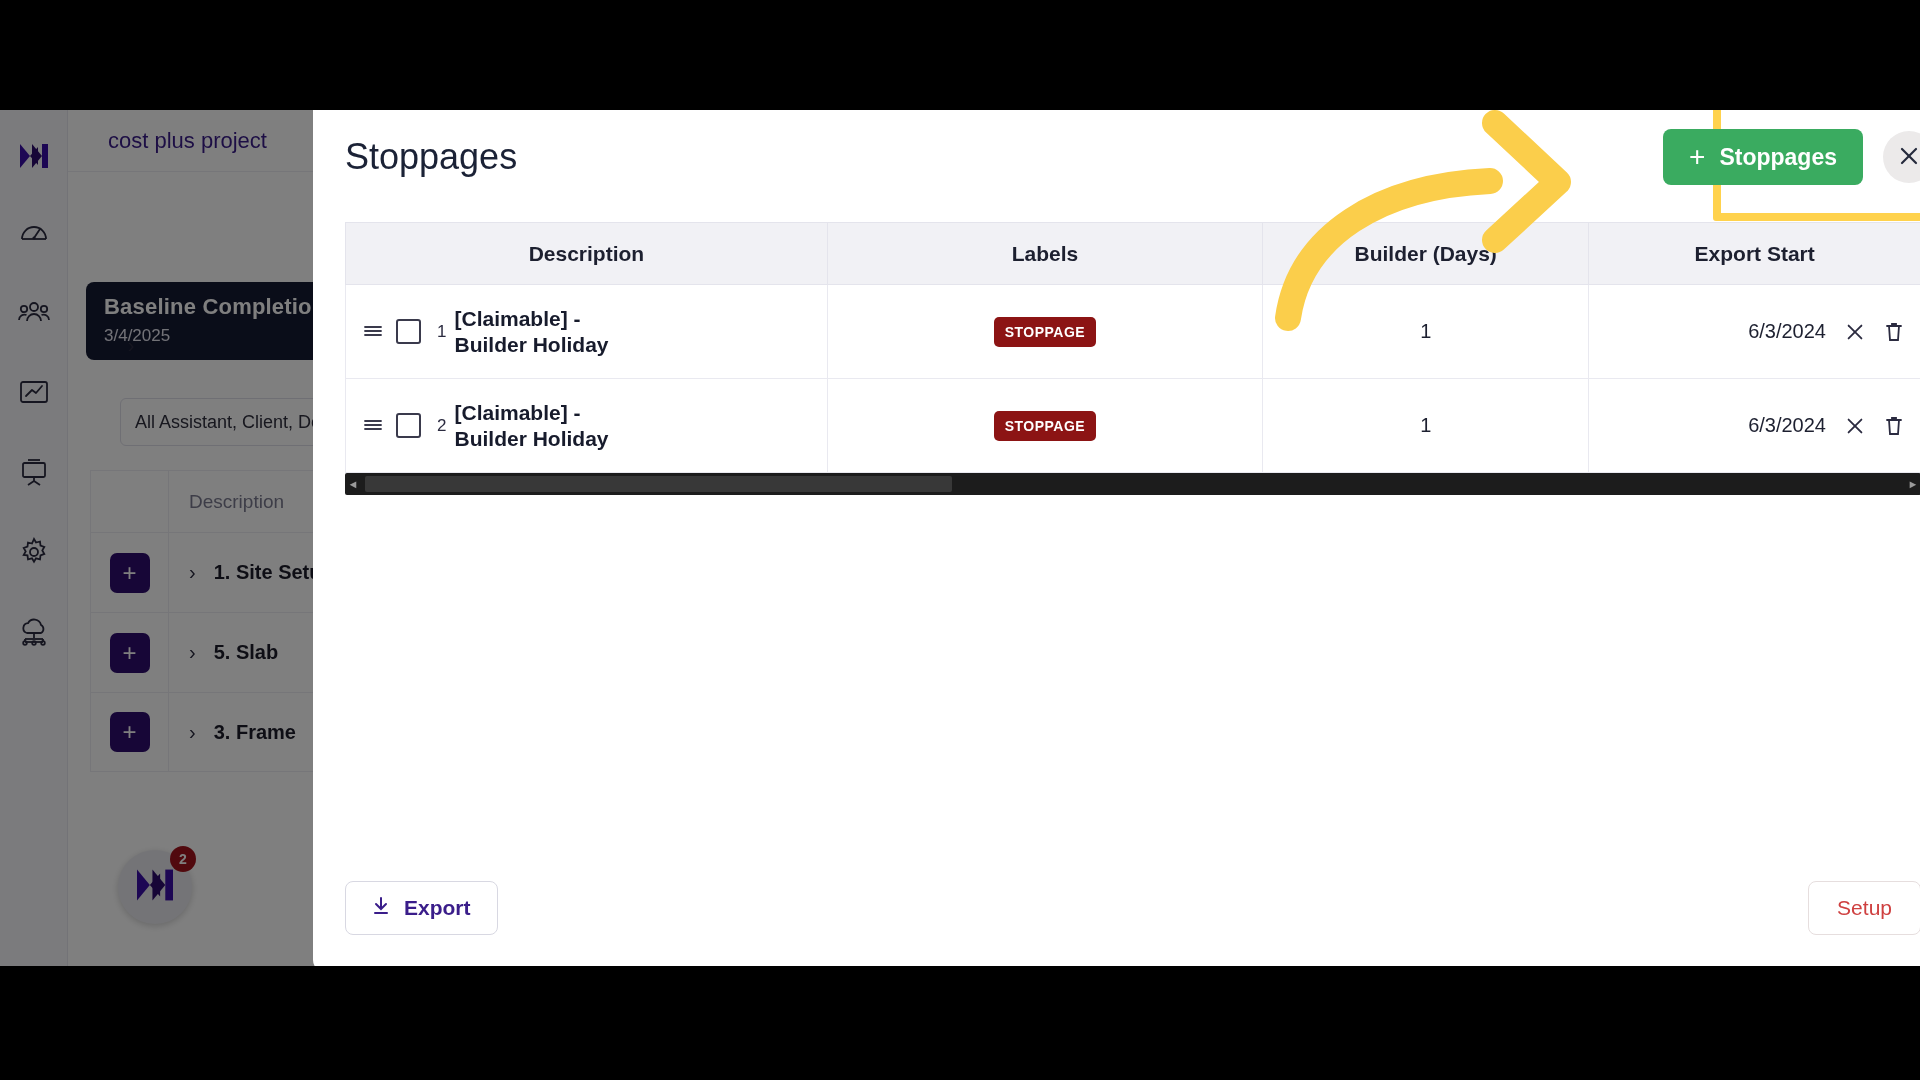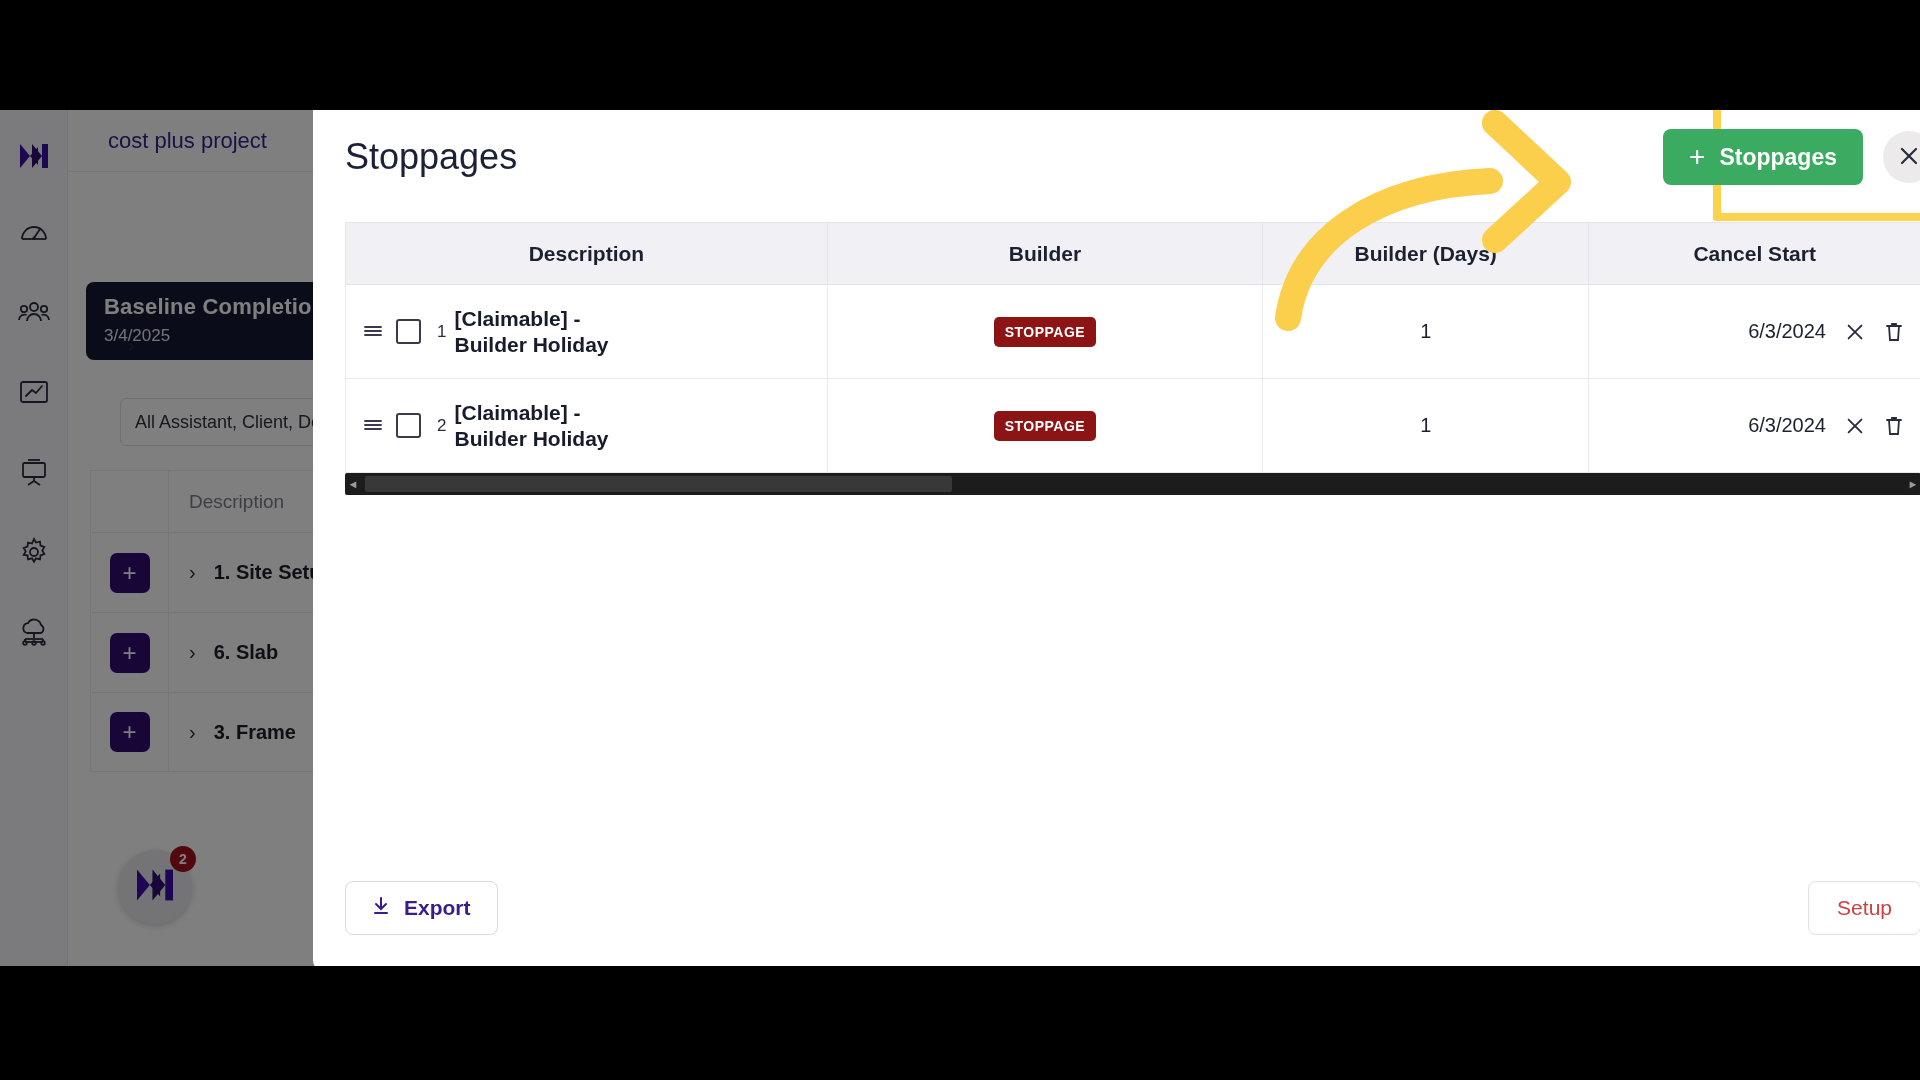--- a/index.html
+++ b/index.html
@@ -328,21 +328,21 @@
             <span class="row-label">1. Site Setup</span>
           </div>
         </div>
 
         <div class="bt-row">
           <div class="c1">
             <div class="plus-btn">+</div>
           </div>
           <div class="c2">
             <span class="row-chev">›</span>
-            <span class="row-label">6. Slab</span>
+            <span class="row-label">5. Slab</span>
           </div>
         </div>
 
         <div class="bt-row">
           <div class="c1">
             <div class="plus-btn">+</div>
           </div>
           <div class="c2">
             <span class="row-chev">›</span>
             <span class="row-label">3. Frame</span>
@@ -393,23 +393,23 @@
         <table class="tbl">
           <colgroup>
             <col class="col-desc">
               <col class="col-lab">
               <col class="col-dur">
               <col class="col-bs">
           </colgroup>
           <thead>
             <tr>
               <th>Description</th>
-              <th>Builder</th>
+              <th>Labels</th>
               <th>Builder (Days)</th>
-              <th>Cancel Start</th>
+              <th>Export Start</th>
             </tr>
           </thead>
           <tbody>
             <tr>
               <td>
                 <div class="desc-cell">
                   <span class="drag-handle">
                     <svg width="22" height="16" viewBox="0 0 22 16" stroke="#3a3a4c" stroke-width="1.8" stroke-linecap="round">
                       <line x1="3" y1="4" x2="19" y2="4"></line>
                         <line x1="3" y1="8" x2="19" y2="8"></line>

